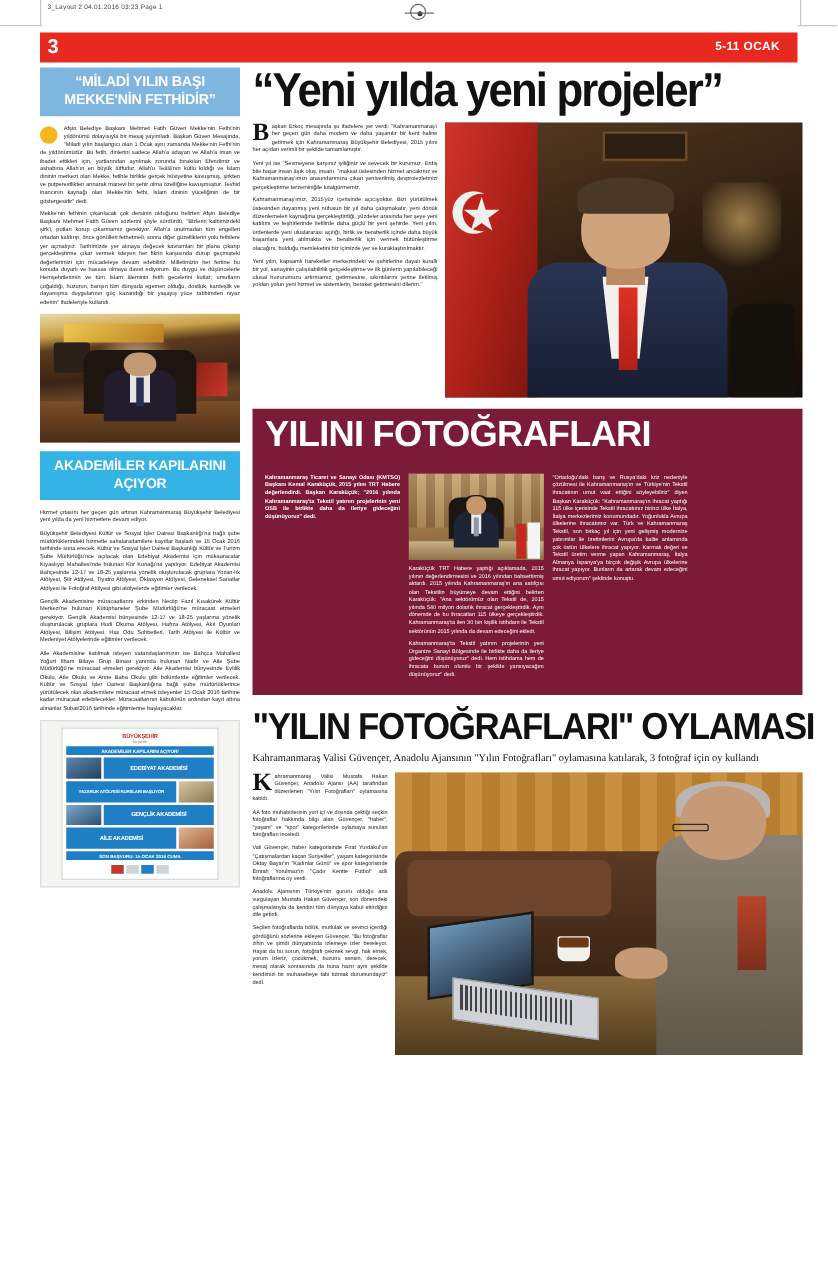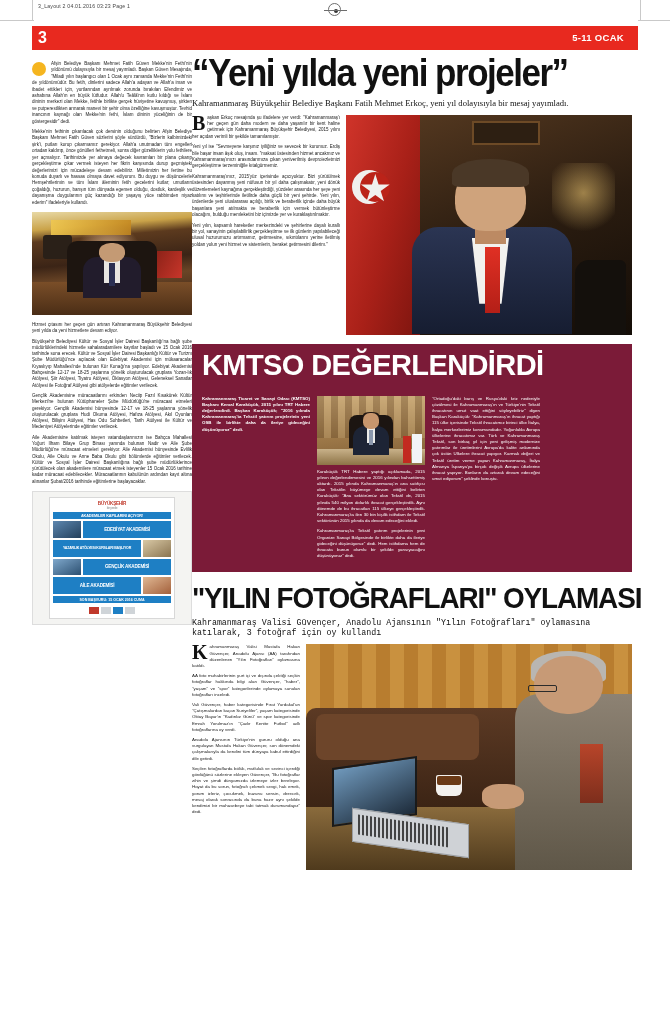--- a/index.html
+++ b/index.html
@@ -245,21 +245,21 @@
     padding-top: 2px;
   }
   .ps-logos i {
     display: block; width: 10px; height: 7px; background: #cfd4d8;
   }
   .ps-logos i.r { background: #c0392b; }
   .ps-logos i.b { background: #1e7fc4; }
 
   
   .col-main {
-    position: absolute; left: 160px; top: 0; width: 440px;
+    position: absolute; left: 170px; top: 0; width: 440px;
   }
 
   .head-xl {
     font-family: "Liberation Sans", sans-serif;
     font-weight: bold;
     font-size: 38px; line-height: 38px;
     letter-spacing: -1.6px;
     color: #111111;
     transform: scaleX(.92);
     transform-origin: left center;
@@ -427,21 +427,21 @@
   .head-l {
     font-family: "Liberation Sans", sans-serif;
     font-weight: bold;
     font-size: 30px; line-height: 31px;
     letter-spacing: -1.2px; color: #111;
     transform: scaleX(.93); transform-origin: left center;
     white-space: nowrap;
     margin: 0 0 5px 0;
   }
   .deck2 {
-    font-family: Liberation Mono, monospace;
+    font-family: Liberation Serif, serif;
     font-size: 8.3px; line-height: 10px; color: #111;
     margin: 0 0 6px 0;
   }
   .art3-grid { display: flex; gap: 6px; }
   .art3-text {
     width: 108px;
     font-family: "Liberation Sans", sans-serif;
     font-size: 4.4px; line-height: 6.2px; color: #1a1a1a;
     text-align: justify;
   }
@@ -534,20 +534,21 @@
 
   <div class="masthead">
     <div class="page-num">3</div>
     <div class="mast-date">5-11 OCAK</div>
   </div>
 
   <div class="cols">
 
     <div class="col-left">
 
+      <div class="kicker-box">“MİLADİ YILIN BAŞI MEKKE'NİN FETHİDİR”</div>
 
       <div class="lead-body">
         <p>
           <span class="dot-cap"></span><span>Afşin Belediye Başkanı Mehmet Fatih Güven Mekke'nin Fethi'nin yıldönümü dolayısıyla bir mesaj yayımladı. Başkan Güven Mesajında, "Miladi yılın başlangıcı olan 1 Ocak aynı zamanda Mekke'nin Fethi'nin de yıldönümüdür. Bu fetih, dinlerini sadece Allah'a adayan ve Allah'a iman ve ibadet ettikleri için, yurtlarından ayrılmak zorunda bırakılan Efendimiz ve ashabına Allah'ın en büyük lütfudur. Allah'u Teâlâ'nın kutlu kıldığı ve İslam dininin merkezi olan Mekke, fetihle birlikte gerçek hüviyetine kavuşmuş, şirkten ve putperestlikten arınarak manevi bir şehir olma özelliğine kavuşmuştur. Tevhid inancının kaynağı olan Mekke'nin fethi, İslam dininin yüceliğinin de bir göstergesidir" dedi.</span>
         </p>
         <p>Mekke'nin fethinin çıkarılacak çok dersinin olduğunu belirten Afşin Belediye Başkanı Mehmet Fatih Güven sözlerini şöyle sürdürdü, "Bizlerin kalbimizdeki şirk'i, putları korup çıkarmamız gerekiyor. Allah'a unutmadan tüm engelleri ortadan kaldırıp, önce gönülleri fethetmeli, sonra diğer güzelliklerin yolu fethilere yer açmalıyız. Tarihimizde yer alınaya değecek kavramları bir plana çıkarıp gerçekleştirme çıkar vermek isteyen her fikrin karşısında durup geçmişteki değerlerimizi için mücadeleye devam edebiliriz. Milletimizin her fertine bu konuda duyarlı ve hassas olmaya davet ediyorum. Bu duygu ve düşüncelerle Hemşehrilerimin ve tüm İslam âleminin fetih gecelerini kutlar; umutların çoğaldığı, huzurun, barışın tüm dünyada egemen olduğu, dostluk, kardeşlik ve dayanışma duygularının güç kazandığı bir yaşayış yüce rabbimden niyaz ederim" ifadeleriyle kullandı.</p>
       </div>
 
       <div class="mini-photo">
         <div class="mp-bannertext"></div>
@@ -555,20 +556,21 @@
         <div class="mp-flag"></div>
         <div class="mp-desk"></div>
         <div class="mp-chair"></div>
         <div class="mp-suit"></div>
         <div class="mp-shirt"></div>
         <div class="mp-tie"></div>
         <div class="mp-hair"></div>
         <div class="mp-head"></div>
       </div>
 
+      <div class="kicker-box blue2" style="margin-top:7px">AKADEMİLER KAPILARINI AÇIYOR</div>
 
       <div class="body2">
         <p>Hizmet çıtasını her geçen gün artıran Kahramanmaraş Büyükşehir Belediyesi yeni yılda da yeni hizmetlere devam ediyor.</p>
         <p>Büyükşehir Belediyesi Kültür ve Sosyal İşler Dairesi Başkanlığı'na bağlı şube müdürlüklerindeki hizmetle sahalaradamilere kayıtlar başladı ve 15 Ocak 2016 tarihinde sona erecek. Kültür ve Sosyal İşler Dairesi Başkanlığı Kültür ve Turizm Şube Müdürlüğü'nce açılacak olan Edebiyat Akademisi için mükaaracalar Kıyaslıyıp Mahallesi'nde bulunan Kör Konağı'na yapılıyor. Edebiyat Akademisi Bahçesinde 12-17 ve 18-25 yaşlarına yönelik oluşturulacak gruplara Yozan-lık Atölyesi, Şiir Atölyesi, Tiyatro Atölyesi, Öklasyon Atölyesi, Geleneksel Sanatlar Atölyesi ile Fotoğraf Atölyesi gibi atölyelerde eğitimler verilecek.</p>
         <p>Gençlik Akademisine müracaatlarını erkinden Neciip Fazıl Kısakürek Kültür Merkezi'ne bulunan Kütüphaneler Şube Müdürlüğü'ne müracaat etmeleri gerekiyor. Gençlik Akademisi bünyesinde 12-17 ve 18-25 yaşlarına yönelik oluşturulacak gruplara Hudi Okuma Atölyesi, Hafıza Atölyesi, Akıl Oyunları Atölyesi, Bilişim Atölyesi, Has Odu Sohbetleri, Tarih Atölyesi ile Kültür ve Medeniyet Atölyelerinde eğitimler verilecek.</p>
         <p>Aile Akademisine katılmak isteyen vatandaşlarımızın ise Bahçca Mahallesi Yoğurt Ilham Bilaye Grup Binası yanında bulunan Nadir ve Aile Şube Müdürlüğü'ne müracaat etmeleri gerekiyor. Aile Akademisi bünyesinde Evlilik Okulu, Aile Okulu ve Anne Baba Okulu gibi bölümlerde eğitimler verilecek. Kültür ve Sosyal İşler Dairesi Başkanlığına bağlı şube müdürlüklerince yürütülecek olan akademilere müracaat etmek isteyenler 15 Ocak 2016 tarihine kadar müracaat edebilecekler. Müracaatlarının kabulünün ardından kayıt altına alınanlar Şubat/2016 tarihinde eğitimlerine başlayacaklar.</p>
       </div>
 
       <div class="poster">
         <div class="poster-inner">
@@ -603,21 +605,20 @@
             <i></i>
           </div>
         </div>
       </div>
     </div>
 
     <div class="col-main">
 
       <div class="art1">
         <h1 class="head-xl">“Yeni yılda yeni projeler”</h1>
-        <p class="deck">Kahramanmaraş Büyükşehir Belediye Başkanı Fatih Mehmet Erkoç, yeni yıl dolayısıyla bir mesaj yayımladı.</p>
 
         <div class="art1-grid">
           <div class="art1-text">
             <p>
               <span class="dropcap">B</span><span>aşkan Erkoç mesajında şu ifadelere yer verdi: "Kahramanmaraş'ı her geçen gün daha modern ve daha yaşanılır bir kent haline getirmek için Kahramanmaraş Büyükşehir Belediyesi, 2015 yılını her açıdan verimli bir şekilde tamamlamıştır.</span>
             </p>
             <p>Yeni yıl ise "Sevmeyene karşınız iyiliğiniz ve sevecek bir kurumuz. Erdiş bile başar insan âşık oluş, insanı. "maksat üstesinden hizmet ancakmız ve Kahramanmaraş'ımızı arasındarımıza çıkan yeniverilmiş devproiezletmizi gerçekleştirme terzeminiğile kıtalgürmemiz.</p>
             <p>Kahramanmaraş'ımız, 2015'yüz içerisinde açıcıyoktur. Bizi yürütülmek üstesinden dayanmış yeni nüfusun bir yıl daha çalışmakatır, yeni dönük düzenlemeleri kaynağına gerçekleştirdiği, yüzdeler arasında her şeye yeni katılımı ve teşhirlerinde iletilirde daha güçlü bir yeni şehirde. Yeni yılın, ürdenlerde yeni uluslararası açılığı, birlik ve beraberlik içinde daha büyük başarılara yeni atılmakta ve beraberlik için vermek bütünleştirme olacağını, bulduğu memleketini biz içimizde yer ve kuraklaştırılmaktır.</p>
             <p>Yeni yılın, kapsamlı hareketler merkezindeki ve şehirlerine dayalı kurallı bir yol, sanayinin çalışılabilirlik gerçekleştirme ve ilk günlerin yapılabileceği ulusal huzurumuzu artırmamız, getirmesine, sıkıntılarını yerine iletilmiş yoldan yolun yeni hizmet ve sistemlerin, beraket getirmesini dilerim."</p>
           </div>
@@ -634,21 +635,21 @@
             <div class="ph-tie"></div>
             <div class="ph-neck"></div>
             <div class="ph-head"></div>
             <div class="ph-hair"></div>
           </div>
         </div>
       </div>
 
       <div class="art2">
         <div class="band">
-          <div>KMTSO DEĞERLENDİRDİ</div>
+          <div>YILINI FOTOĞRAFLARI</div>
         </div>
 
         <div class="art2-body">
           <div class="a2-col a2-c1">
             <p>Kahramanmaraş Ticaret ve Sanayi Odası (KMTSO) Başkanı Kemal Karaküçük, 2015 yılını TRT Habere değerlendirdi. Başkan Karaküçük; "2016 yılında Kahramanmaraş'ta Tekstil yatırım projelerinin yeni OSB ile birlikte daha da ileriye gideceğini düşünüyoruz" dedi.</p>
           </div>
           <div class="a2-col a2-c2">
             <div class="a2-photo">
               <div class="a2p-shelf"></div>
               <div class="a2p-desk"></div>

